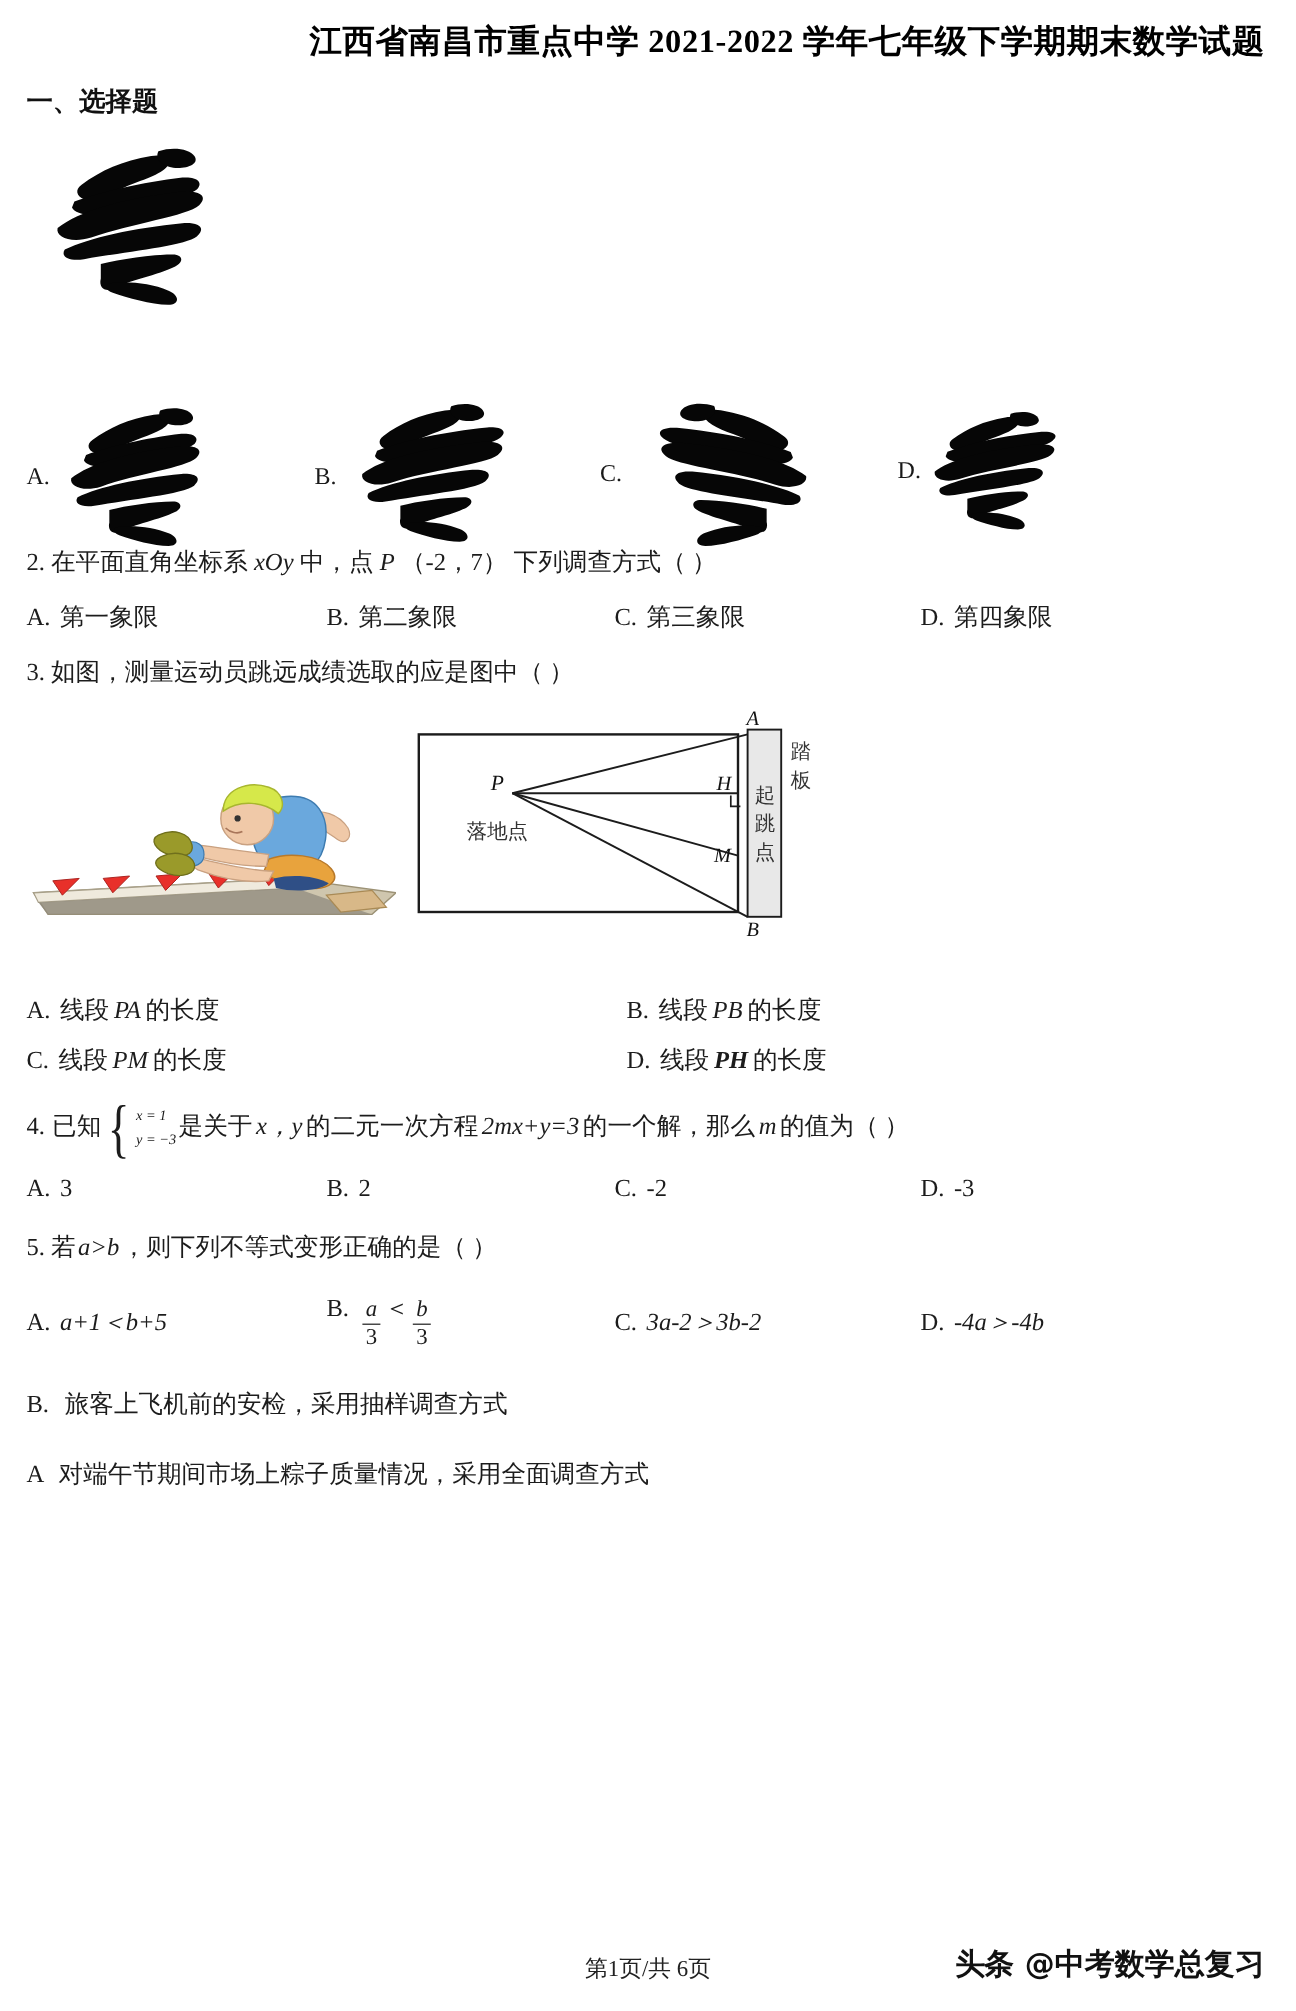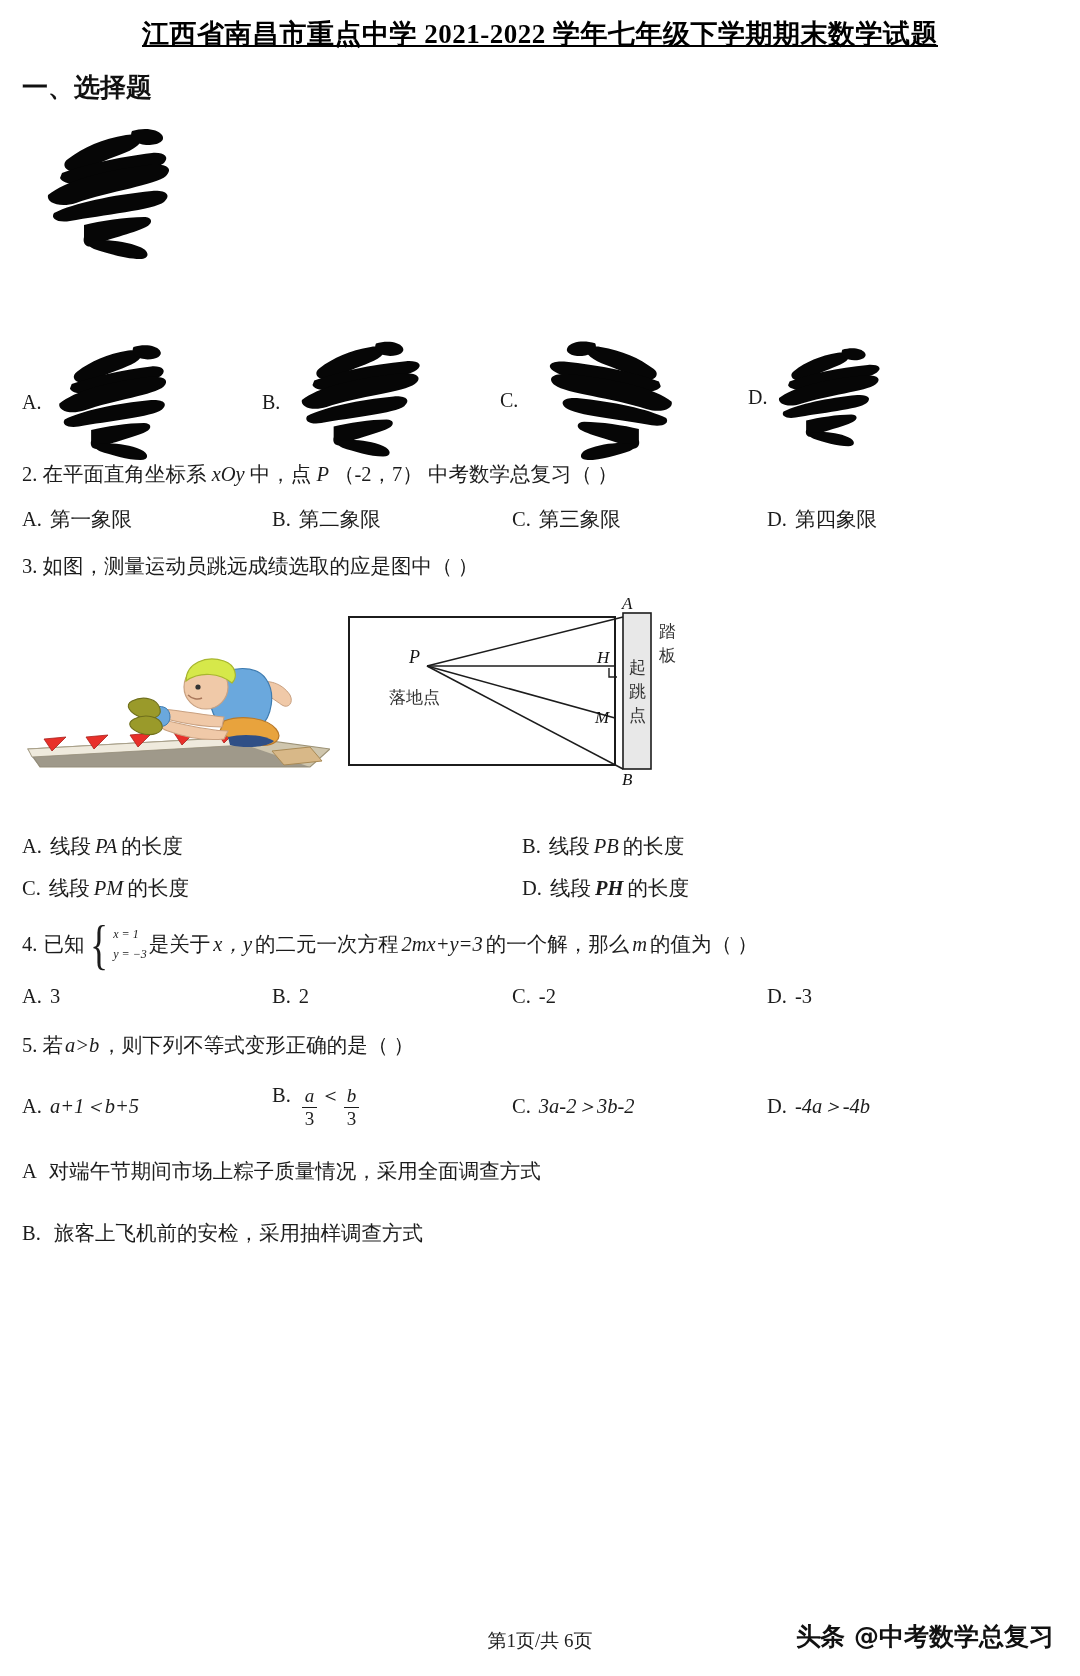--- a/index.html
+++ b/index.html
@@ -16,30 +16,29 @@
     overflow: hidden;
   }
   .page {
     position: relative;
     width: 1080px;
     height: 1676px;
     padding: 0;
     box-sizing: border-box;
   }
   .doc-title {
-    text-align: center;
+    text-align: right;
     font-size: 27px;
     font-weight: bold;
     letter-spacing: 0.5px;
     margin: 16px 26px 0 26px;
     color: #000;
-    text-decoration: underline;
   }
   .section-head {
-    font-size: 26px;
+    font-size: 22px;
     font-weight: bold;
     margin: 18px 0 0 22px;
     color: #111;
   }
   .q {
     margin: 18px 22px 0 22px;
     font-size: 20.5px;
     line-height: 1.55;
     color: #1c1c1c;
   }
@@ -239,21 +238,21 @@
     </div>
   </div>
 
   <div class="q">
     <span>2.</span>
     <span>在平面直角坐标系</span>
     <span class="ital">xOy</span>
     <span>中，点</span>
     <span class="ital">P</span>
     <span>（‑2，7）</span>
-    <span>中考数学总复习（        ）</span>
+    <span>下列调查方式（        ）</span>
   </div>
 
   <div class="opts-row">
     <div class="opt" style="width:250px">
       <span class="lab">A.</span>
       <span class="txt">第一象限</span>
     </div>
     <div class="opt" style="width:240px">
       <span class="lab">B.</span>
       <span class="txt">第二象限</span>
@@ -450,28 +449,28 @@
       <span class="lab">C.</span>
       <span class="txt ital">3a‑2＞3b‑2</span>
     </div>
     <div class="opt">
       <span class="lab">D.</span>
       <span class="txt ital">‑4a＞‑4b</span>
     </div>
   </div>
 
 
+  <div class="q" style="margin-top:30px">
+    <span>B.</span>
+    <span style="margin-left:8px">旅客上飞机前的安检，采用抽样调查方式</span>
+  </div>
+
   <div class="q" style="margin-top:26px">
     <span>A</span>
     <span style="margin-left:8px">对端午节期间市场上粽子质量情况，采用全面调查方式</span>
-  </div>
-
-  <div class="q" style="margin-top:30px">
-    <span>B.</span>
-    <span style="margin-left:8px">旅客上飞机前的安检，采用抽样调查方式</span>
   </div>
 
   <div class="footer">
     <div class="pagenum">第1页/共 6页</div>
     <div class="watermark">
       <span class="toutiao">头条</span>
       <span>@中考数学总复习</span>
     </div>
   </div>
 

